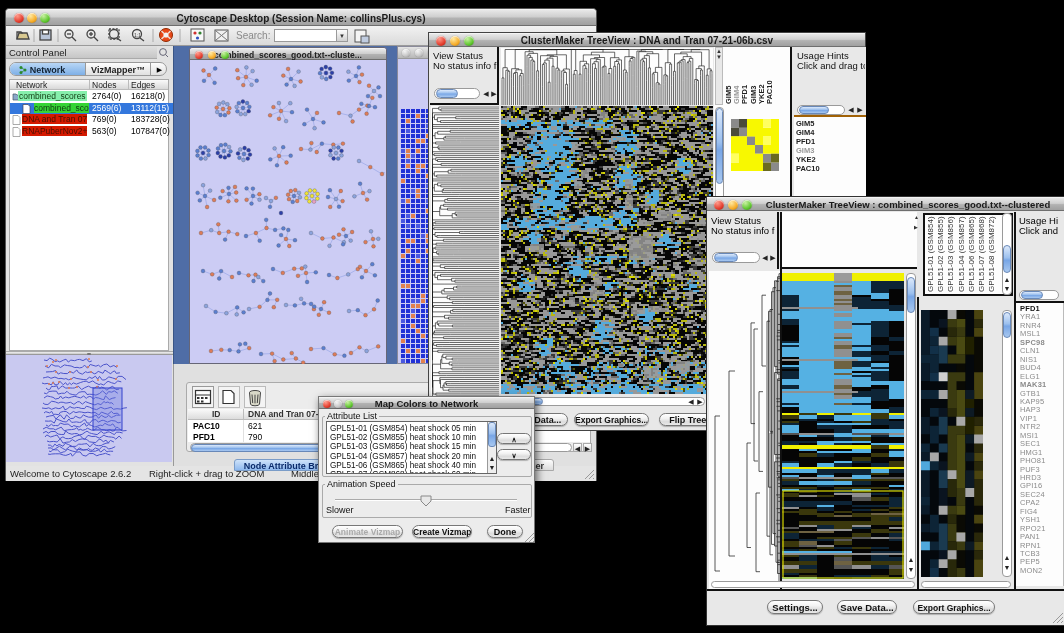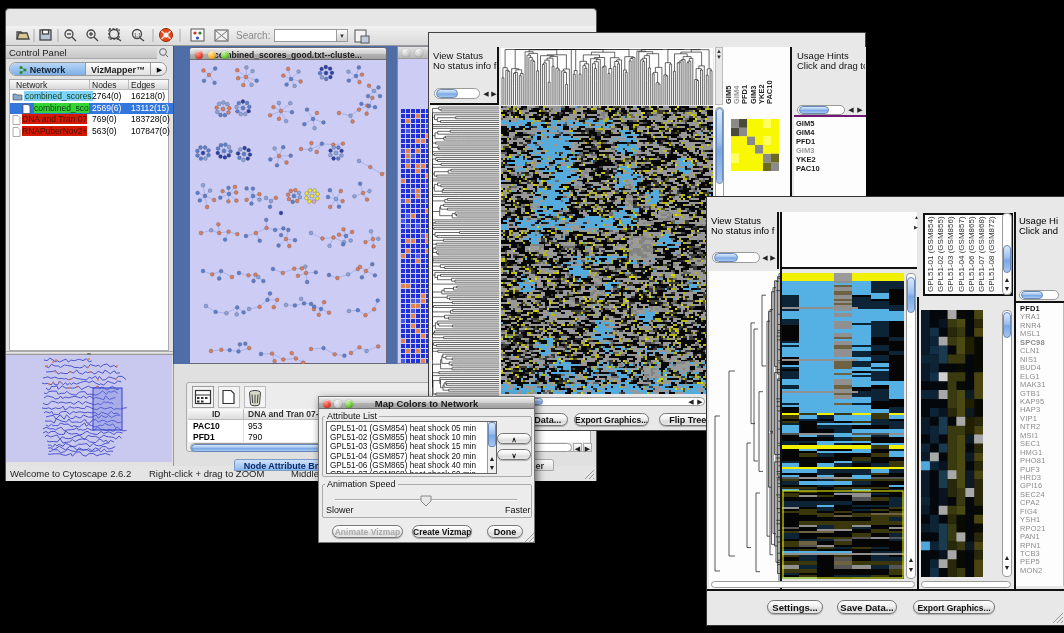--- a/index.html
+++ b/index.html
@@ -19,20 +19,23 @@
   text-align:center; font-weight:bold; color:#111;
   box-shadow:0 1px 1px rgba(0,0,0,.25); }
 .sb { position:absolute; background:#fff; border:1px solid #9a9a9a; border-radius:6px; }
 .thumb { position:absolute; border-radius:5px; border:1px solid #6888b8;
   background:linear-gradient(#dcE9fb,#9cc0ee 45%,#78a6e6 55%,#a8c8f0); }
 .arr { position:absolute; font-size:7px; color:#222; line-height:8px; text-align:center; }
 .blk { position:absolute; background:#111; }
 </style></head><body>
 
 <div class="abs" style="left:5px;top:8px;width:592px;height:473px;background:#e6e6e6;border:1px solid #555;border-radius:4px 4px 0 0">
+  <div class="tbar" style="height:17px;border-radius:4px 4px 0 0;font-size:10px;font-weight:bold;line-height:17px">Cytoscape Desktop (Session Name: collinsPlus.cys)
+    <div class="tl tlr" style="left:8px"></div><div class="tl tly" style="left:21px"></div><div class="tl tlg" style="left:34px"></div>
+  </div>
 
   <div class="abs" style="left:0;top:17px;width:590px;height:20px;background:linear-gradient(#f2f2f2,#dadada);border-bottom:1px solid #9a9a9a">
     <svg width="590" height="20">
       <g stroke="#444" stroke-width="1.3" fill="none">
         <path d="M11 13 L13 7 H21 L23 13 Z" fill="#d8c890"></path>
         <path d="M11 13 V6 H15 L16.5 7.5" fill="none"></path>
         <rect x="34" y="4" width="11" height="10" fill="#b8c4d8" stroke="#444"></rect>
         <rect x="36.5" y="4" width="6" height="4" fill="#fff"></rect>
         <circle cx="63" cy="8" r="4"></circle>
           <line x1="66" y1="11" x2="70" y2="15"></line>
@@ -102,21 +105,21 @@
         <span style="position:absolute;left:6px">Network</span>
           <span style="position:absolute;left:82px">Nodes</span>
           <span style="position:absolute;left:121px">Edges</span>
         <div class="abs" style="left:79px;top:0;width:1px;height:10px;background:#bbb"></div>
         <div class="abs" style="left:118px;top:0;width:1px;height:10px;background:#bbb"></div>
       </div>
       <div class="abs" style="left:0;top:11px;width:158px;height:11.5px;font-size:8.5px">
         <svg class="abs" style="left:2px;top:1px" width="11" height="9">
             <path d="M1 2 h3 l1 1 h5 v5 h-9 z" fill="#8aa8c8" stroke="#456" stroke-width="0.7"></path>
           </svg>
-        <span style="position:absolute;left:14px;background:#7dd3fc;color:#103a10;padding:0 1px">combined_scores</span>
+        <span style="position:absolute;left:8px;background:#86efac;color:#103a10;padding:0 1px">combined_scores</span>
         <span style="position:absolute;left:82px">2764(0)</span>
           <span style="position:absolute;left:121px">16218(0)</span>
       </div>
       <div class="abs" style="left:0;top:22.5px;width:170px;height:11.5px;background:#3377dd;font-size:8.5px;color:#fff">
         <svg class="abs" style="left:12px;top:1px" width="9" height="10">
             <path d="M1 0.5 h5 l2 2 v7 h-7 z" fill="#fff" stroke="#445" stroke-width="0.7"></path>
           </svg>
         <span style="position:absolute;left:24px;background:#35d435;color:#103a10">combined_sco</span>
         <span style="position:absolute;left:82px">2569(6)</span>
           <span style="position:absolute;left:121px">13112(15)</span>
@@ -899,36 +902,39 @@
             <line x1="66" y1="8.5" x2="65.3" y2="17"></line>
           </g>
       </svg>
       <div class="abs" style="left:1px;top:26px;width:402px;height:11px;background:linear-gradient(#fafafa,#dcdcdc);border-bottom:1px solid #bbb;font-size:8.5px;font-weight:bold;color:#333">
         <span style="position:absolute;left:24px">ID</span>
           <span style="position:absolute;left:60px">DNA and Tran 07-21-06...</span>
         <div class="abs" style="left:55px;top:0;width:1px;height:11px;background:#bbb"></div>
       </div>
       <div class="abs" style="left:1px;top:37px;width:402px;height:22px;background:#fff;font-size:8.5px">
         <span style="position:absolute;left:5px;top:1px;font-weight:bold">PAC10</span>
-          <span style="position:absolute;left:60px;top:1px">953</span>
+          <span style="position:absolute;left:60px;top:1px">621</span>
         <span style="position:absolute;left:5px;top:12px;font-weight:bold">PFD1</span>
           <span style="position:absolute;left:60px;top:12px">790</span>
         <div class="abs" style="left:55px;top:0;width:1px;height:22px;background:#e0e0e0"></div>
       </div>
       <div class="sb" style="left:3px;top:60px;width:382px;height:9px"></div>
       <div class="thumb" style="left:4px;top:60.5px;width:228px;height:8px"></div>
       <div class="abs arr" style="left:386px;top:60px;width:9px;height:9px;border:1px solid #aaa;background:linear-gradient(#fff,#ddd);line-height:9px">◀</div>
       <div class="abs arr" style="left:396px;top:60px;width:9px;height:9px;border:1px solid #aaa;background:linear-gradient(#fff,#ddd);line-height:9px">▶</div>
     </div>
     <div class="abs" style="left:60px;top:95px;width:120px;height:12px;background:linear-gradient(#cfe3fa,#8fb9ee);border:1px solid #7a9cc8;border-radius:3px 3px 0 0;font-size:9px;font-weight:bold;color:#0a2a6a;text-align:center;line-height:12px;white-space:nowrap">Node Attribute Browser</div>
     <div class="abs" style="left:260px;top:95px;width:120px;height:12px;background:linear-gradient(#fdfdfd,#dcdcdc);border:1px solid #a8a8a8;border-radius:3px 3px 0 0;font-size:9px;font-weight:bold;color:#333;text-align:center;line-height:12px;white-space:nowrap">Edge Attribute Browser</div>
   </div>
 </div>
 
 <div class="abs" style="left:428px;top:32px;width:438px;height:399px;background:#e8e8e8;border:1px solid #444">
+  <div class="tbar" style="height:14px;font-size:10px;font-weight:bold;line-height:14px">ClusterMaker TreeView : DNA and Tran 07-21-06b.csv
+    <div class="tl tlr" style="left:7px;top:2px"></div><div class="tl tly" style="left:21px;top:2px"></div><div class="tl tlg" style="left:35px;top:2px"></div>
+  </div>
   <div class="abs" style="left:1px;top:14px;width:69px;height:58px;background:#e8e8e8;border-right:2px solid #111;border-bottom:2px solid #111">
     <div class="abs" style="left:3px;top:3px;font-size:9.5px;color:#111">View Status</div>
     <div class="abs" style="left:3px;top:13px;font-size:9.5px;color:#111">No status info f</div>
     <div class="sb" style="left:4px;top:41px;width:46px;height:11px"></div>
     <div class="thumb" style="left:6px;top:42px;width:22px;height:9px"></div>
     <div class="abs arr" style="left:52px;top:42px;width:8px;height:9px;line-height:9px">◀</div>
     <div class="abs arr" style="left:60px;top:42px;width:8px;height:9px;line-height:9px">▶</div>
   </div>
   <div class="abs" style="left:72px;top:15px;width:212px;height:57px;border-bottom:2px solid #111"><svg width="212" height="57">
         <rect width="212" height="57" fill="#fdfdfd"></rect>
@@ -938,21 +944,21 @@
     <svg width="78" height="182">
         <text x="17.0" y="57" transform="rotate(-90 17.0 57)" font-size="7.5" font-weight="bold" fill="#222" font-family="Liberation Sans">GIM5</text>
         <text x="25.2" y="57" transform="rotate(-90 25.2 57)" font-size="7.5" font-weight="bold" fill="#999" font-family="Liberation Sans">GIM4</text>
         <text x="33.4" y="57" transform="rotate(-90 33.4 57)" font-size="7.5" font-weight="bold" fill="#222" font-family="Liberation Sans">PFD1</text>
         <text x="41.6" y="57" transform="rotate(-90 41.6 57)" font-size="7.5" font-weight="bold" fill="#222" font-family="Liberation Sans">GIM3</text>
         <text x="49.8" y="57" transform="rotate(-90 49.8 57)" font-size="7.5" font-weight="bold" fill="#222" font-family="Liberation Sans">YKE2</text>
         <text x="58.0" y="57" transform="rotate(-90 58.0 57)" font-size="7.5" font-weight="bold" fill="#222" font-family="Liberation Sans">PAC10</text>
       </svg>
   </div>
   <div class="abs" style="left:286px;top:14px;width:8px;height:58px;background:#e8e8e8;border:1px solid #bbb;font-size:6px;text-align:center;color:#333">▲<br>▼</div>
-  <div class="abs" style="left:365px;top:14px;width:72px;height:70px;background:#e8e8e8;border-bottom:2px solid #701a75">
+  <div class="abs" style="left:365px;top:14px;width:72px;height:70px;background:#e8e8e8;border-bottom:2px solid #a16207">
     <div class="abs" style="left:3px;top:3px;font-size:9.5px;color:#111">Usage Hints</div>
     <div class="abs" style="left:3px;top:13px;font-size:9.5px;color:#111;white-space:nowrap;width:68px;overflow:hidden">Click and drag tc</div>
     <div class="sb" style="left:3px;top:58px;width:48px;height:10px"></div>
     <div class="thumb" style="left:5px;top:59px;width:30px;height:8px"></div>
     <div class="abs arr" style="left:53px;top:59px;width:8px;height:8px;line-height:8px">◀</div>
     <div class="abs arr" style="left:62px;top:59px;width:8px;height:8px;line-height:8px">▶</div>
   </div>
   <div class="abs" style="left:365px;top:84px;width:72px;height:112px;background:#fdfdfd"></div>
   <div style="position:absolute;left:367px;top:86px;font-size:7.5px;font-weight:bold;color:#222">GIM5</div>
     <div style="position:absolute;left:367px;top:95px;font-size:7.5px;font-weight:bold;color:#222">GIM4</div>
@@ -988,20 +994,23 @@
   <div class="sb" style="left:72px;top:364px;width:204px;height:9px"></div>
   <div class="thumb" style="left:74px;top:365px;width:40px;height:7px"></div>
   <div class="abs arr" style="left:258px;top:365px;width:8px;height:8px;line-height:8px">◀</div>
   <div class="abs arr" style="left:267px;top:365px;width:8px;height:8px;line-height:8px">▶</div>
   <div class="btn" style="left:75px;top:380px;width:64px;height:13px;font-size:9px;line-height:13px">Save Data...</div>
   <div class="btn" style="left:145px;top:380px;width:75px;height:13px;font-size:8.5px;line-height:13px">Export Graphics...</div>
   <div class="btn" style="left:230px;top:380px;width:72px;height:13px;font-size:9px;line-height:13px">Flip Tree No</div>
 </div>
 
 <div class="abs" style="left:706px;top:196px;width:360px;height:430px;background:#e8e8e8;border:1px solid #333">
+  <div class="tbar" style="height:14px;font-size:9.5px;font-weight:bold;line-height:14px;padding-left:44px">ClusterMaker TreeView : combined_scores_good.txt--clustered
+    <div class="tl tlr" style="left:7px;top:2px"></div><div class="tl tly" style="left:21px;top:2px"></div><div class="tl tlg" style="left:35px;top:2px"></div>
+  </div>
   <div class="abs" style="left:1px;top:15px;width:71px;height:57px;background:#e8e8e8;border-right:2px solid #111">
     <div class="abs" style="left:3px;top:3px;font-size:9.5px">View Status</div>
     <div class="abs" style="left:3px;top:13px;font-size:9.5px">No status info f</div>
     <div class="sb" style="left:4px;top:40px;width:48px;height:11px"></div>
     <div class="thumb" style="left:6px;top:41px;width:24px;height:9px"></div>
     <div class="abs arr" style="left:53px;top:41px;width:8px;height:9px;line-height:9px">◀</div>
     <div class="abs arr" style="left:61px;top:41px;width:8px;height:9px;line-height:9px">▶</div>
   </div>
   <div class="abs" style="left:73px;top:15px;width:137px;height:57px;background:#fdfdfd;border-bottom:2px solid #111"></div>
   <div class="abs" style="left:216px;top:16px;width:90px;height:83px;background:#fdfdfd;border:2px solid #111;overflow:hidden">
@@ -1031,21 +1040,21 @@
   <div class="abs" style="left:309px;top:106px;width:48px;height:283px;background:#fdfdfd;border-right:1px solid #bbb"></div>
   <div style="position:absolute;left:313px;top:107px;font-size:7.5px;color:#111;font-weight:bold;letter-spacing:0.2px">PFD1</div>
     <div style="position:absolute;left:313px;top:115px;font-size:7.5px;color:#8b8b8b;font-weight:normal;letter-spacing:0.2px">YRA1</div>
     <div style="position:absolute;left:313px;top:124px;font-size:7.5px;color:#8b8b8b;font-weight:normal;letter-spacing:0.2px">RNR4</div>
     <div style="position:absolute;left:313px;top:132px;font-size:7.5px;color:#8b8b8b;font-weight:normal;letter-spacing:0.2px">MSL1</div>
     <div style="position:absolute;left:313px;top:141px;font-size:7.5px;color:#8b8b8b;font-weight:bold;letter-spacing:0.2px">SPC98</div>
     <div style="position:absolute;left:313px;top:149px;font-size:7.5px;color:#8b8b8b;font-weight:normal;letter-spacing:0.2px">CLN1</div>
     <div style="position:absolute;left:313px;top:158px;font-size:7.5px;color:#8b8b8b;font-weight:normal;letter-spacing:0.2px">NIS1</div>
     <div style="position:absolute;left:313px;top:166px;font-size:7.5px;color:#8b8b8b;font-weight:normal;letter-spacing:0.2px">BUD4</div>
     <div style="position:absolute;left:313px;top:175px;font-size:7.5px;color:#8b8b8b;font-weight:normal;letter-spacing:0.2px">ELG1</div>
-    <div style="position:absolute;left:313px;top:183px;font-size:7.5px;color:#8b8b8b;font-weight:normal;letter-spacing:0.2px">MAK31</div>
+    <div style="position:absolute;left:313px;top:183px;font-size:7.5px;color:#8b8b8b;font-weight:bold;letter-spacing:0.2px">MAK31</div>
     <div style="position:absolute;left:313px;top:192px;font-size:7.5px;color:#8b8b8b;font-weight:normal;letter-spacing:0.2px">GTB1</div>
     <div style="position:absolute;left:313px;top:200px;font-size:7.5px;color:#8b8b8b;font-weight:normal;letter-spacing:0.2px">KAP95</div>
     <div style="position:absolute;left:313px;top:208px;font-size:7.5px;color:#8b8b8b;font-weight:normal;letter-spacing:0.2px">HAP3</div>
     <div style="position:absolute;left:313px;top:217px;font-size:7.5px;color:#8b8b8b;font-weight:normal;letter-spacing:0.2px">VIP1</div>
     <div style="position:absolute;left:313px;top:225px;font-size:7.5px;color:#8b8b8b;font-weight:normal;letter-spacing:0.2px">NTR2</div>
     <div style="position:absolute;left:313px;top:234px;font-size:7.5px;color:#8b8b8b;font-weight:normal;letter-spacing:0.2px">MSI1</div>
     <div style="position:absolute;left:313px;top:242px;font-size:7.5px;color:#8b8b8b;font-weight:normal;letter-spacing:0.2px">SEC1</div>
     <div style="position:absolute;left:313px;top:251px;font-size:7.5px;color:#8b8b8b;font-weight:normal;letter-spacing:0.2px">HMG1</div>
     <div style="position:absolute;left:313px;top:259px;font-size:7.5px;color:#8b8b8b;font-weight:normal;letter-spacing:0.2px">PHO81</div>
     <div style="position:absolute;left:313px;top:268px;font-size:7.5px;color:#8b8b8b;font-weight:normal;letter-spacing:0.2px">PUF3</div>

